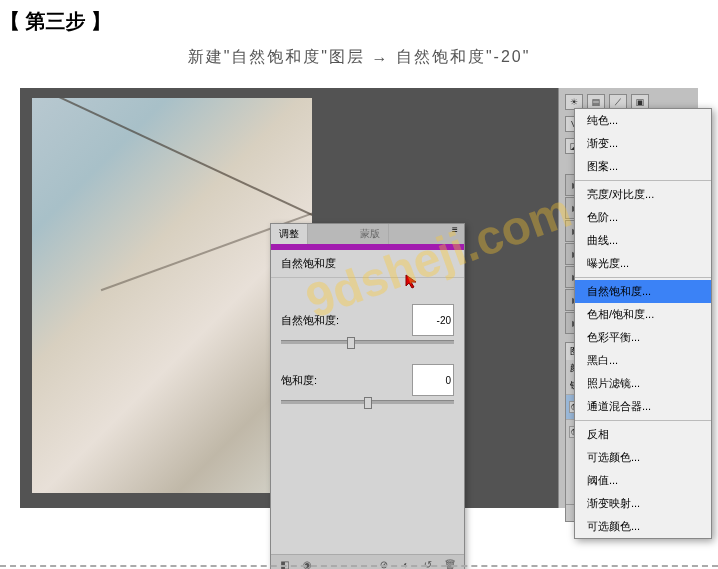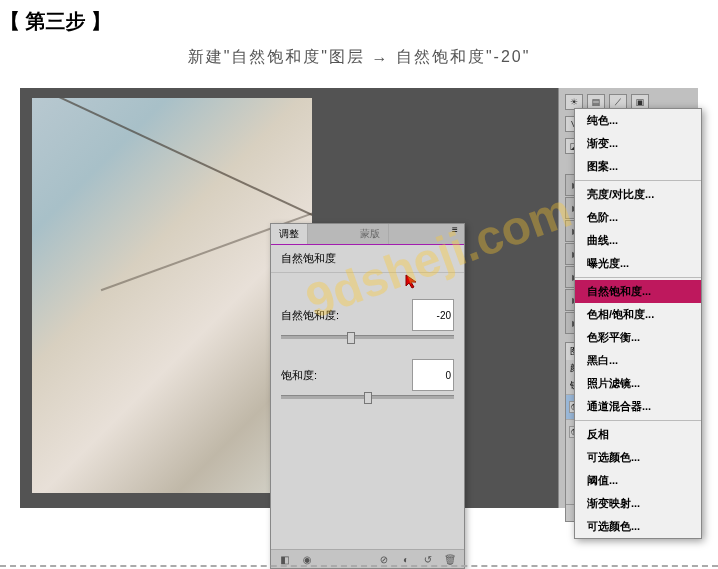--- a/index.html
+++ b/index.html
@@ -5,21 +5,21 @@
 * { box-sizing: border-box; margin: 0; padding: 0; }
 body { font-family: "Microsoft YaHei", SimSun, sans-serif; background: #fff; width: 718px; height: 569px; position: relative; overflow: hidden; }
 .title { text-align: left; font-size: 20px; font-weight: bold; padding: 8px 0; }
 .instruction { text-align: center; font-size: 16px; color: #555; padding: 4px 0 20px; letter-spacing: 2px; }
 .workspace { position: relative; margin: 0 20px; height: 420px; background: #535353; }
 .canvas { position: absolute; left: 12px; top: 10px; width: 280px; height: 395px; background: linear-gradient(135deg, #b8c8d0 0%, #a8c0c8 20%, #d8d0c0 40%, #e8e0d8 60%, #c0b8a8 80%, #d8d8d0 100%); overflow: hidden; }
 .canvas::before { content: ''; position: absolute; left: -40px; top: 60px; width: 400px; height: 2px; background: rgba(60,50,40,0.6); transform: rotate(25deg); }
 .canvas::after { content: ''; position: absolute; left: 60px; top: 140px; width: 300px; height: 2px; background: rgba(60,50,40,0.4); transform: rotate(-20deg); }
 
 .vibrance-panel { position: absolute; left: 250px; top: 135px; width: 195px; background: #d4d4d4; border: 1px solid #888; box-shadow: 2px 2px 6px rgba(0,0,0,0.3); }
-.panel-tabs { display: flex; background: #b8b8b8; border-bottom: 1px solid #a21caf; font-size: 10px; }
+.panel-tabs { display: flex; background: #b8b8b8; border-bottom: 6px solid #a21caf; font-size: 10px; }
 .panel-tab { padding: 3px 8px; background: #d4d4d4; border-right: 1px solid #aaa; }
 .panel-tab.inactive { background: #b8b8b8; color: #666; margin-left: 44px; }
 .panel-dropdown { margin-left: auto; width: 18px; text-align: center; cursor: pointer; }
 .panel-title { font-size: 11px; padding: 6px 10px; border-bottom: 1px solid #bbb; }
 .panel-body { padding: 10px; }
 .slider-row { margin: 16px 0 20px; }
 .slider-label-row { display: flex; justify-content: space-between; align-items: center; font-size: 11px; margin-bottom: 4px; }
 .slider-input { width: 42px; height: 32px; font-size: 10px; text-align: right; border: 1px solid #999; padding: 0 2px; background: #fff; }
 .slider-track { position: relative; height: 4px; background: #aaa; border-top: 1px solid #888; }
 .slider-thumb { position: absolute; top: -4px; width: 8px; height: 12px; background: #d4d4d4; border: 1px solid #777; }
@@ -48,23 +48,23 @@
 .layer-row { display: flex; align-items: center; padding: 3px; border-top: 1px solid #aaa; font-size: 9px; }
 .eye-icon { width: 14px; height: 12px; border: 1px solid #999; margin-right: 3px; background: #d4d4d4; display: flex; align-items: center; justify-content: center; }
 .layer-thumb { width: 22px; height: 18px; border: 1px solid #888; margin-right: 3px; }
 .thumb-blue { background: #5a8bc4; }
 .thumb-white { background: #fff; }
 .thumb-img { background: linear-gradient(135deg,#b8c8d0,#d8d0c0); }
 .layer-row.selected { background: #9ab8d8; }
 .layers-footer { display: flex; justify-content: flex-end; gap: 4px; padding: 2px; border-top: 1px solid #999; font-size: 8px; }
 .layers-footer span { width: 12px; height: 12px; display: inline-flex; align-items: center; justify-content: center; }
 
-.context-menu { position: absolute; left: 574px; top: 108px; width: 128px; background: #f0f0f0; border: 1px solid #888; box-shadow: 2px 2px 8px rgba(0,0,0,0.4); font-size: 11px; z-index: 10; font-weight: bold; }
+.context-menu { position: absolute; left: 574px; top: 108px; width: 138px; background: #f0f0f0; border: 1px solid #888; box-shadow: 2px 2px 8px rgba(0,0,0,0.4); font-size: 11px; z-index: 10; }
 .menu-item { padding: 4px 12px; cursor: pointer; }
-.menu-item.highlighted { background: #be185d; }
+.menu-item.highlighted { background: #3b82f6; }
 .menu-sep { border-top: 1px solid #bbb; margin: 2px 0; }
 .menu-cursor { position: absolute; left: 684px; top: 248px; }
 .menu-cursor svg, .bottom-cursor svg { width: 16px; height: 16px; }
 .bottom-cursor { position: absolute; left: 648px; top: 514px; }
 
 .watermark { position: absolute; left: 280px; top: 140px; font-size: 48px; font-weight: bold; color: rgba(255,200,40,0.35); transform: rotate(-20deg); pointer-events: none; z-index: 5; }
 .dashed-line { position: absolute; bottom: 2px; left: 0; right: 0; border-top: 2px dashed #aaa; }
 </style>
 </head>
 <body>

